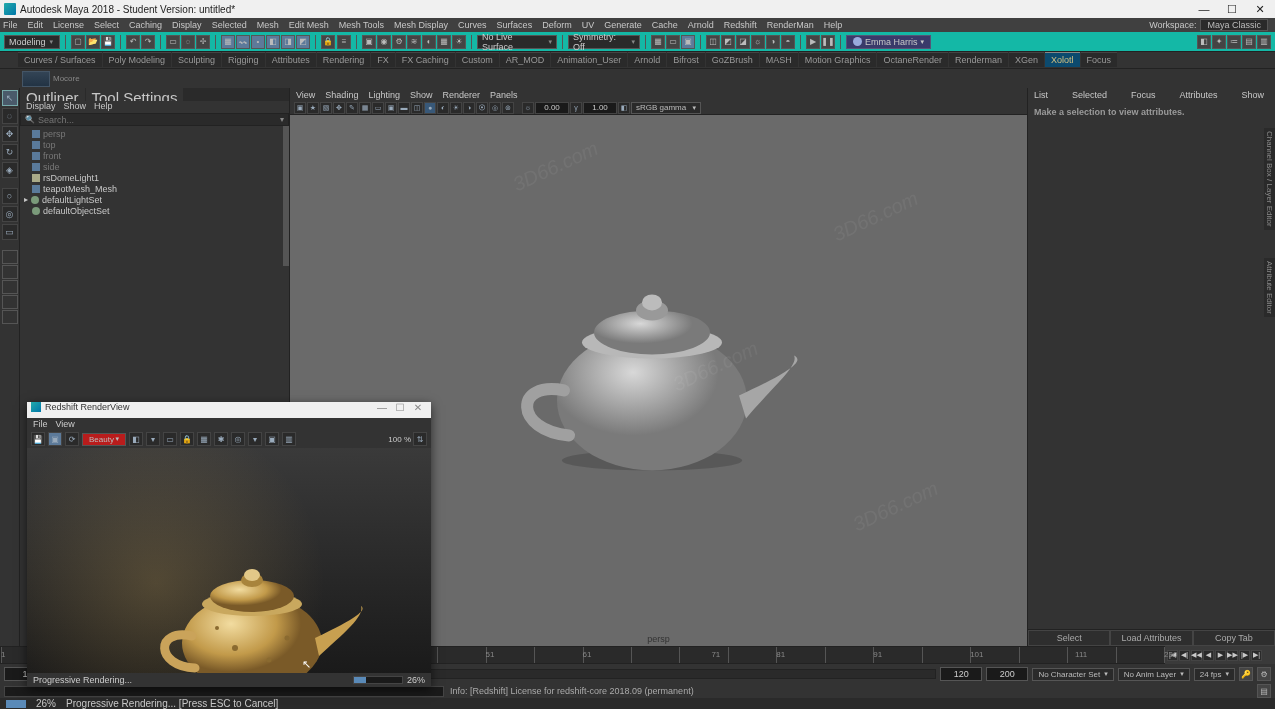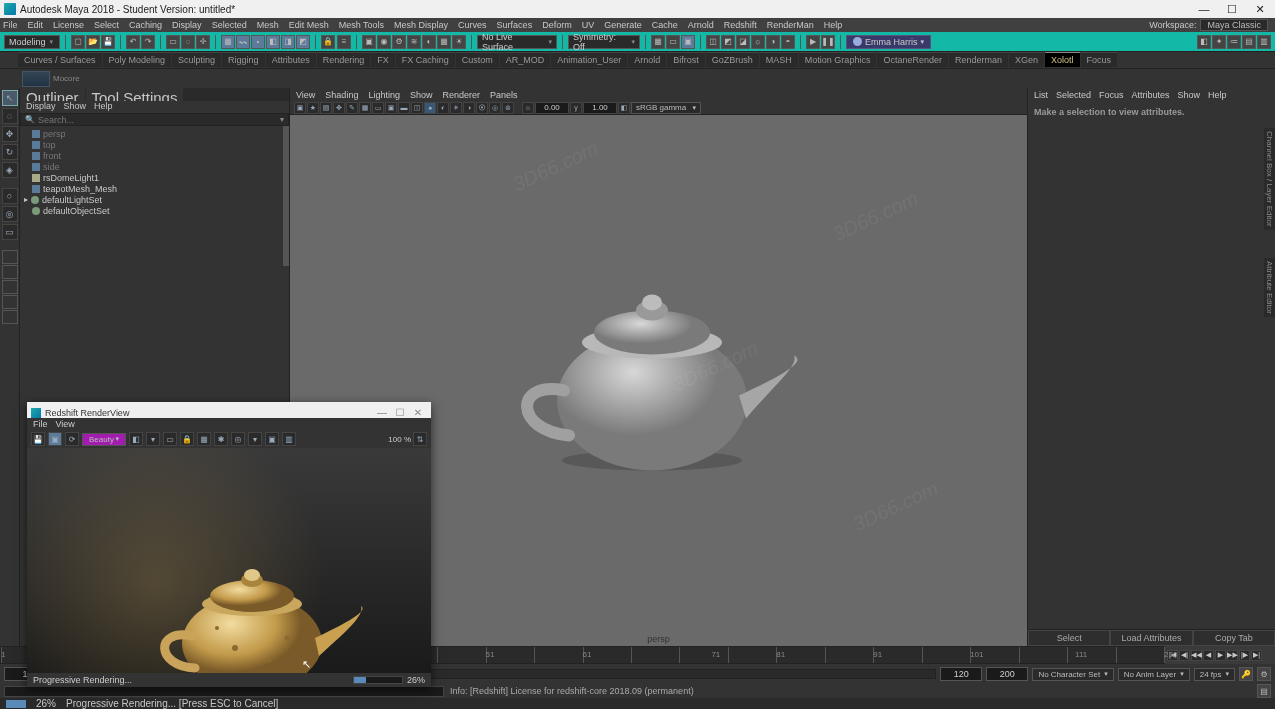--- a/index.html
+++ b/index.html
@@ -22,21 +22,21 @@
 .sep-v { width:1px; height:14px; background:#555; margin:0 3px;}
 .icon-btn { width:14px; height:14px; background:#444; border:1px solid #555; font-size:8px; display:flex; align-items:center; justify-content:center; color:#bbb; cursor:pointer;}
 .icon-btn.on{ background:#5d7a9a; }
 .icon-grp{display:flex; gap:1px;}
 .rt-icons{ margin-left:auto; display:flex; gap:1px;}
 .acct{ background:#3a3a6a; border:1px solid #557; height:14px; padding:0 6px; font-size:9px; display:flex; align-items:center; gap:3px;}
 .acct .av{width:9px;height:9px;border-radius:50%;background:#9ad;}
 
 .shelf { height: 17px; background: #333; border-bottom:1px solid #222; display:flex; align-items:flex-start; padding-left:18px; font-size:9px;}
 .shelf .tab { padding:2px 6px; background:#2a2a2a; margin-right:1px; color:#999; cursor:pointer; border-top:1px solid #444;}
-.shelf .tab.active { background:#000000; color:#d0c080; border-top-color:#888;}
+.shelf .tab.active { background:#0c4a6e; color:#d0c080; border-top-color:#888;}
 
 .shelf-icons{ height:19px; background:#333; display:flex; align-items:center; padding-left:22px; gap:1px;}
 .shelf-icons .shic{ width:28px; height:16px; background:linear-gradient(#345,#234); border:1px solid #456;}
 .shelf-icons .lbl{font-size:8px; color:#888; margin-left:2px;}
 
 .main { display:flex; height: calc(100% - 18px - 14px - 20px - 17px - 19px - 38px - 14px - 11px); }
 
 .toolbox{ width:20px; background:#333; border-right:1px solid #222; display:flex; flex-direction:column; gap:2px; padding-top:2px; align-items:center;}
 .toolbox .tb{ width:16px; height:16px; background:#2a2a2a; border:1px solid #444; font-size:9px; display:flex; align-items:center; justify-content:center; cursor:pointer; color:#9ab;}
 .toolbox .tb.sel{ background:#4a5a6a; border-color:#7aa;}
@@ -67,21 +67,21 @@
 .exp-input{ width:34px; height:12px; background:#1a1a1a; border:1px solid #444; color:#ccc; font-size:8px; text-align:center;}
 .gamma-dd{ background:#2a2a2a; border:1px solid #555; height:12px; font-size:8px; color:#bbb; padding:0 4px; display:flex; align-items:center; min-width:70px;}
 .gamma-dd::after{content:"▾"; margin-left:auto; font-size:7px;}
 
 .viewport{ flex:1; background:#6a6a6a; position:relative; overflow:hidden;}
 .teapot-svg{ position:absolute; left:50%; top:48%; transform:translate(-50%,-52%);}
 .persp-label{ position:absolute; bottom:2px; left:50%; transform:translateX(-50%); font-size:9px; color:#333;}
 .watermark{ position:absolute; color:rgba(255,255,255,0.06); font-size:20px; font-style:italic; transform:rotate(-25deg); pointer-events:none;}
 
 .attr-col{ width:248px; background:#333; display:flex; flex-direction:column; border-left:1px solid #222;}
-.attr-menus{ height:13px; display:flex; gap:8px; padding:0 6px; font-size:9px; align-items:center; background:#333;}
+.attr-menus{ height:13px; display:flex; gap:24px; padding:0 6px; font-size:9px; align-items:center; background:#333;}
 .attr-body{flex:1; padding:6px; font-size:9px; color:#aaa;}
 .attr-body .placeholder{font-size:9px; color:#9a9a9a;font-weight:bold;}
 .vert-tab{ position:absolute; right:0; writing-mode:vertical-rl; font-size:8px; background:#2a2a2a; padding:3px 1px; color:#888;}
 .attr-footer{ display:flex; height:17px; background:#2e2e2e; border-top:1px solid #222;}
 .attr-footer .af-btn{ flex:1; display:flex; align-items:center; justify-content:center; font-size:9px; background:#2e2e2e; border:1px solid #444; color:#aaa;}
 
 .timeslider{ height:18px; background:#3a3a3a; display:flex;}
 .ts-track{ flex:1; background:#2a2a2a; border:1px solid #222; position:relative;}
 .ts-tick{ position:absolute; top:0; height:100%; border-left:1px solid #555;}
 .ts-lbl{position:absolute; top:3px; font-size:8px; color:#888;}
@@ -97,29 +97,29 @@
 .sm-dd::after{content:"▾"; margin-left:4px; font-size:7px;}
 
 .cmdline{ height:14px; background:#333; display:flex; align-items:center; padding:0 4px; gap:6px;}
 .cmd-input{width:440px; height:11px; background:#1a1a1a; border:1px solid #444;}
 .info-text{ font-size:9px; color:#aaa;}
 
 .helpline{ height:11px; background:#2a2a2a;}
 
 
 .render-window{ position:absolute; left:27px; top:402px; width:404px; height:285px; background:#e8e8e8; box-shadow:0 3px 10px rgba(0,0,0,.6); display:flex; flex-direction:column; z-index:20;}
-.rw-title{ height:16px; background:#f0f0f0; display:flex; align-items:flex-end; padding:0 4px; font-size:9px; color:#333;}
+.rw-title{ height:16px; background:#f0f0f0; display:flex; align-items:flex-start; padding:0 4px; font-size:9px; color:#333;}
 .rw-title .m-logo{width:10px;height:10px; background:linear-gradient(135deg,#2aa,#07a); margin-right:4px;}
 .rw-title .rwt{flex:1;}
 .rw-title .wbtn{width:18px; text-align:center; color:#888; font-size:10px;}
 .rw-menu{ height:12px; background:#333; color:#ccc; display:flex; gap:8px; padding:0 6px; font-size:9px; align-items:center;}
 .rw-tools{ height:18px; background:#333; display:flex; align-items:center; padding:0 4px; gap:3px;}
 .rw-tools .rwb{ width:14px;height:14px; background:#2a2a2a; border:1px solid #444; font-size:8px; display:flex; align-items:center; justify-content:center; color:#9ab;}
 .rw-tools .rwb.on{background:#5c7a9a;}
-.rw-tools .sel{ background:#a21caf; border:1px solid #555; height:13px; font-size:8px; padding:0 6px; color:#bbb; min-width:44px; display:flex; align-items:center;}
+.rw-tools .sel{ background:#b91c1c; border:1px solid #555; height:13px; font-size:8px; padding:0 6px; color:#bbb; min-width:44px; display:flex; align-items:center;}
 .rw-tools .sel::after{content:"▾"; margin-left:auto; font-size:7px;}
 .rw-tools .zoom{ margin-left:auto; font-size:8px; color:#ccc; display:flex; align-items:center; gap:2px;}
 .render-area{ flex:1; background:#2c2c2c; position:relative; overflow:hidden;}
 .floor{position:absolute;inset:0; background:
   radial-gradient(circle at 32% 60%, rgba(210,170,90,0.25), transparent 55%),
   linear-gradient(#3a3a3a,#1a1a1a);}
 .rendered-teapot{position:absolute; left:120px; top:100px;}
 .cursor-arr{position:absolute; left:275px; top:210px; font-size:11px; color:#fff;}
 .rw-status{ height:14px; background:#333; color:#ccc; display:flex; align-items:center; padding:0 6px; font-size:9px;}
 .rw-status .prog{ margin-left:auto; width:50px; height:8px; background:#1a1a1a; border:1px solid #444; position:relative;}

